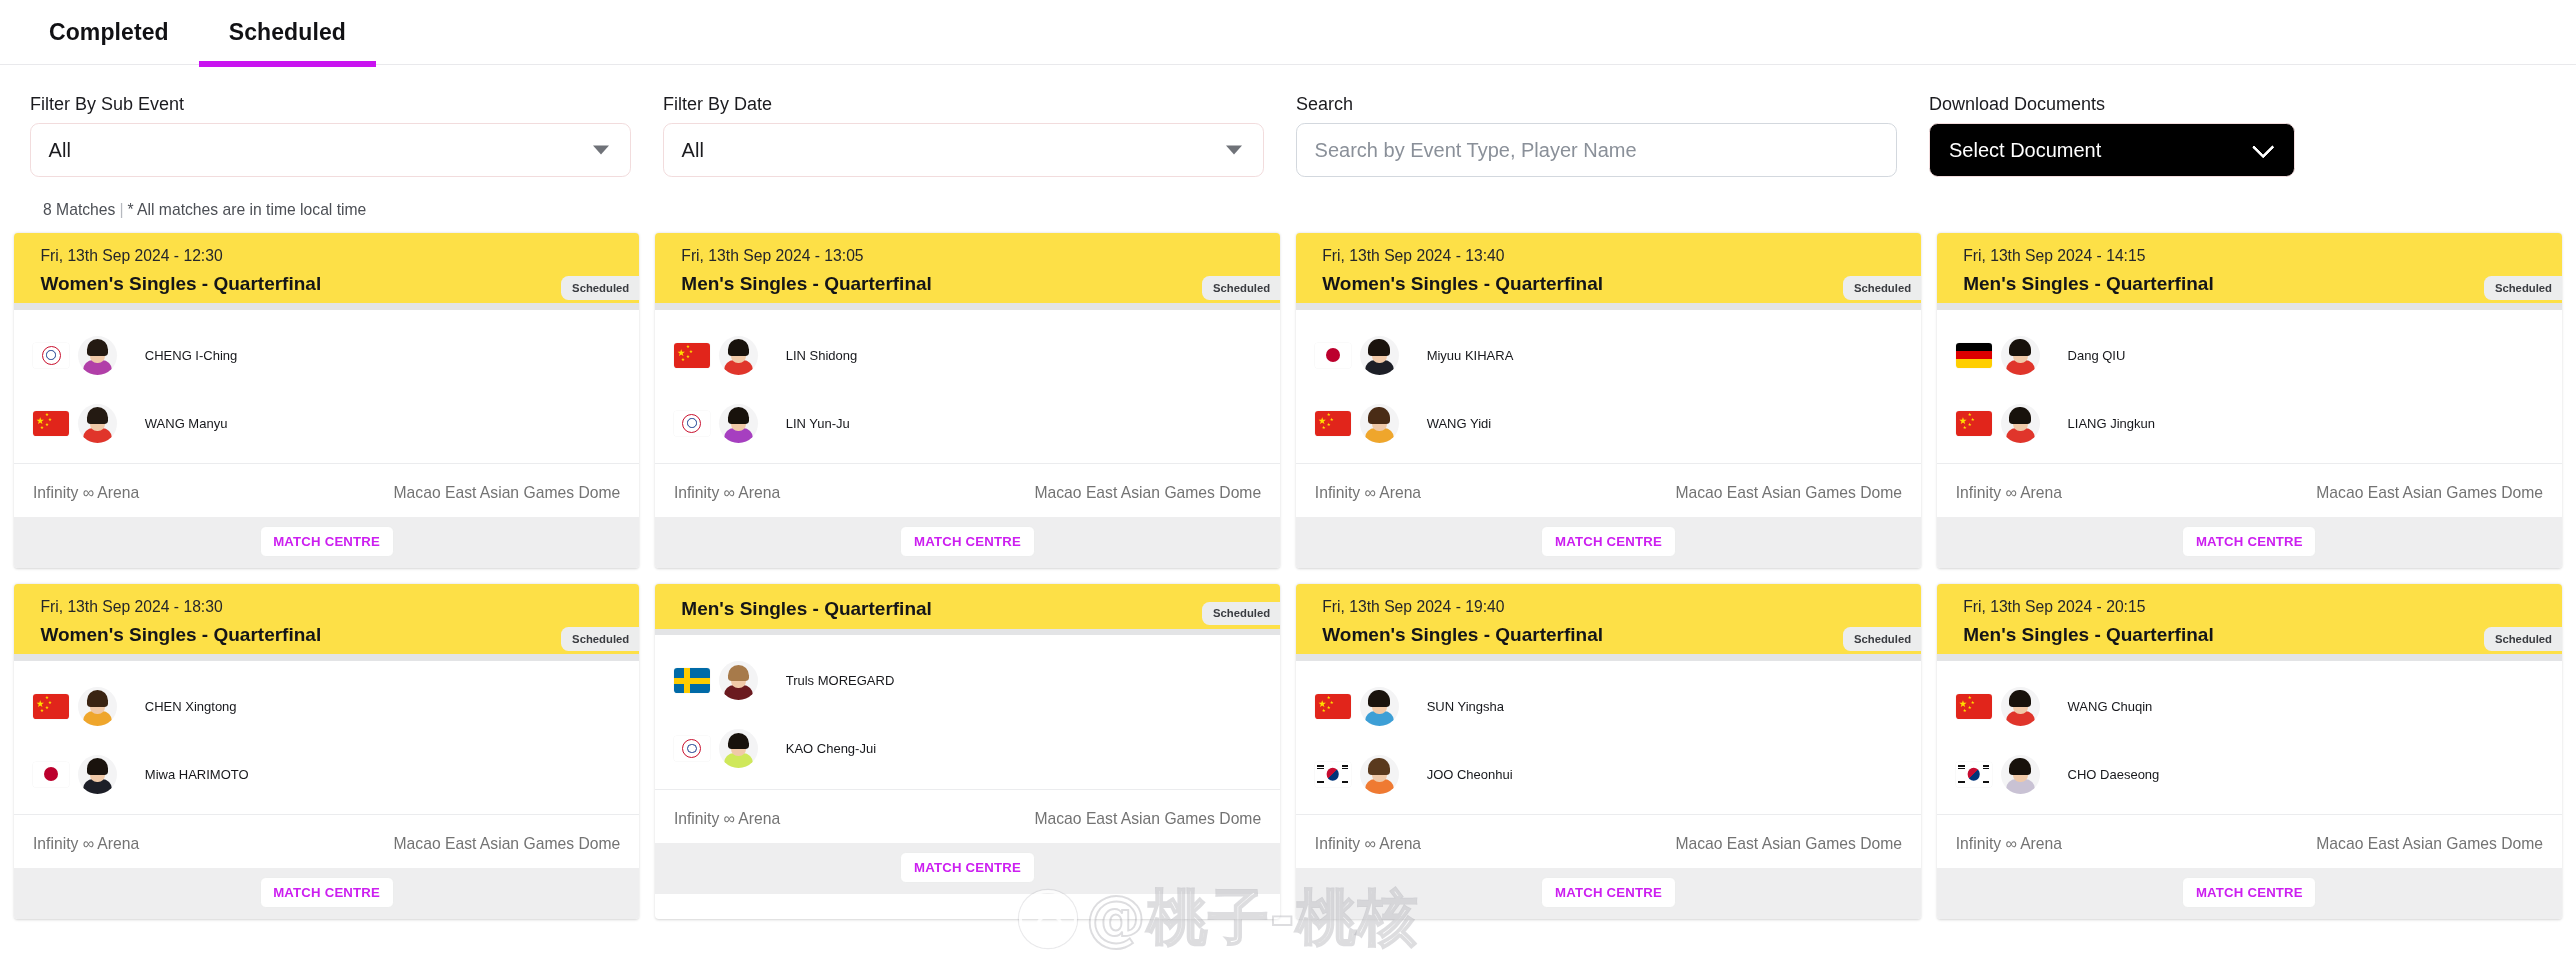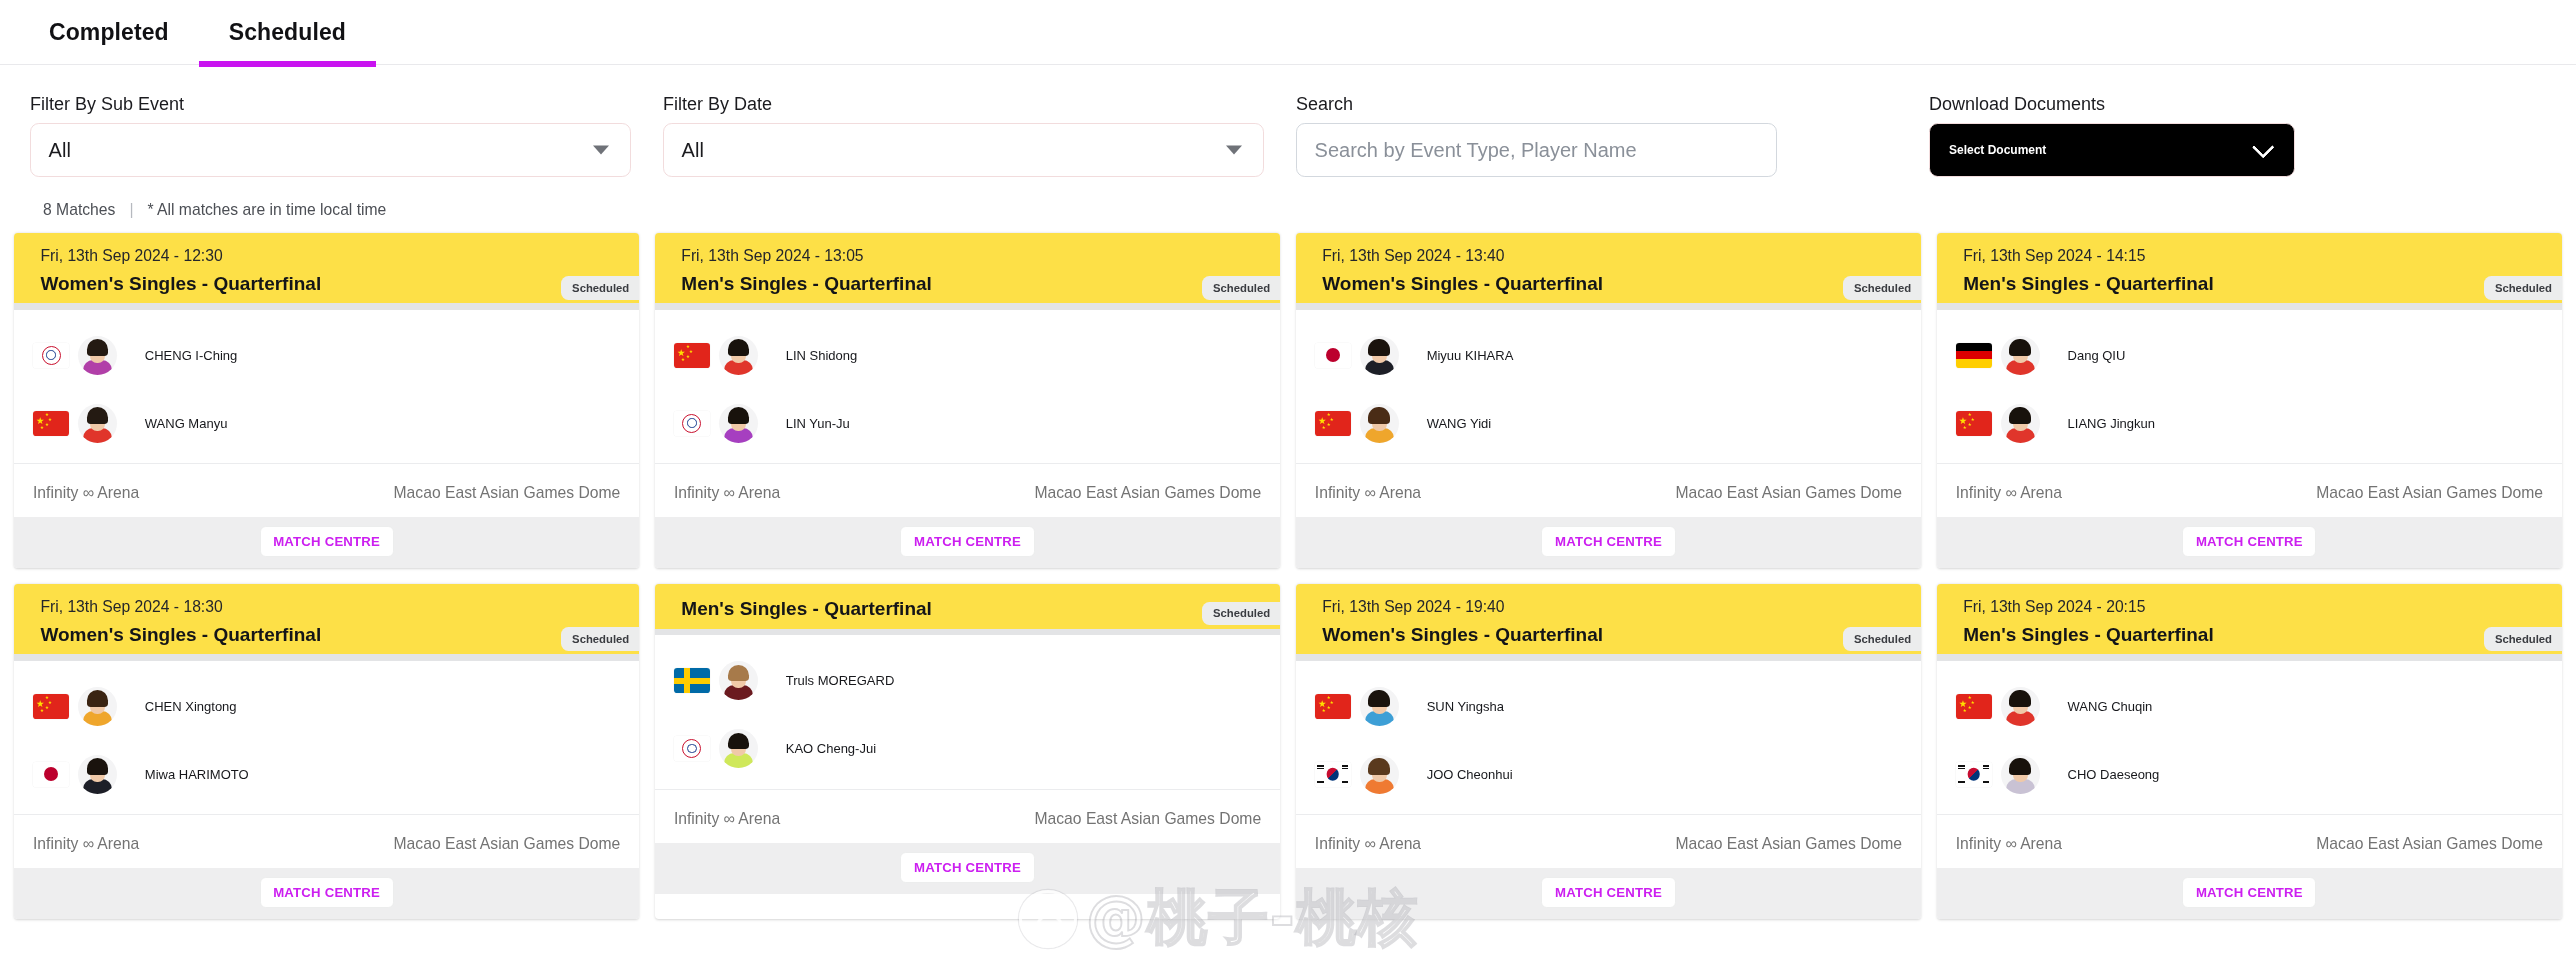--- a/index.html
+++ b/index.html
@@ -86,21 +86,21 @@
   }
 
   .search-box {
     height: 54px;
     border: 1.3px solid #d3d8de;
     border-radius: 8.8px;
     background: #ffffff;
     display: flex;
     align-items: center;
     padding: 0 17.6px;
-    width: 481px;
+    width: 601px;
   }
   .search-box input {
     border: none;
     outline: none;
     width: 100%;
     font-size: 20px;
     font-family: "Liberation Sans", sans-serif;
     color: #1b1b1f;
     background: transparent;
   }
@@ -112,39 +112,39 @@
     width: 366px;
     background: #000000;
     border: 1.3px solid #f2dcdd;
     border-radius: 8.8px;
     display: flex;
     align-items: center;
     padding: 0 19px;
     cursor: pointer;
   }
   .download-btn .dl-label {
-    font-size: 12px;
-    font-weight: 700;
+    font-size: 20px;
+    font-weight: 400;
     color: #ffffff;
   }
   .chev {
     position: absolute;
     right: 22.6px; top: 50%;
     width: 16.4px; height: 16.4px;
     transform: translateY(-65%) rotate(45deg);
     border-right: 3.8px solid #ffffff;
     border-bottom: 3.8px solid #ffffff;
     border-radius: 1.3px;
   }
 
   
   .meta {
     display: flex;
     align-items: center;
-    gap: 14px;
+    gap: 4px;
     padding: 24px 0 0 43px;
     font-size: 15.7px;
     color: #4c4f55;
   }
   .meta .sep { color: #b6b9bf; }
 
   
   .grid {
     position: relative;
     display: grid;

